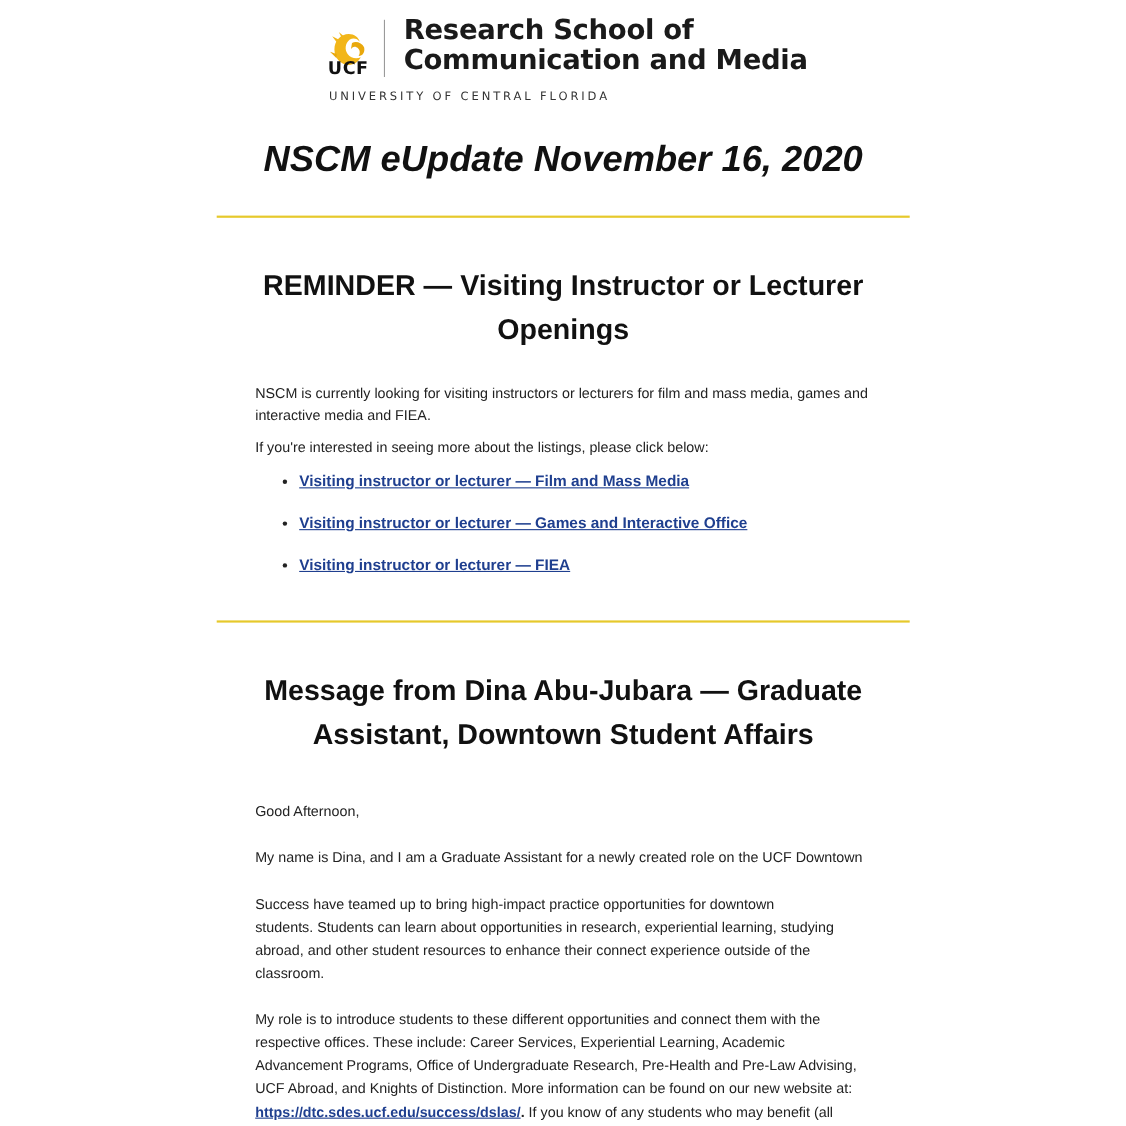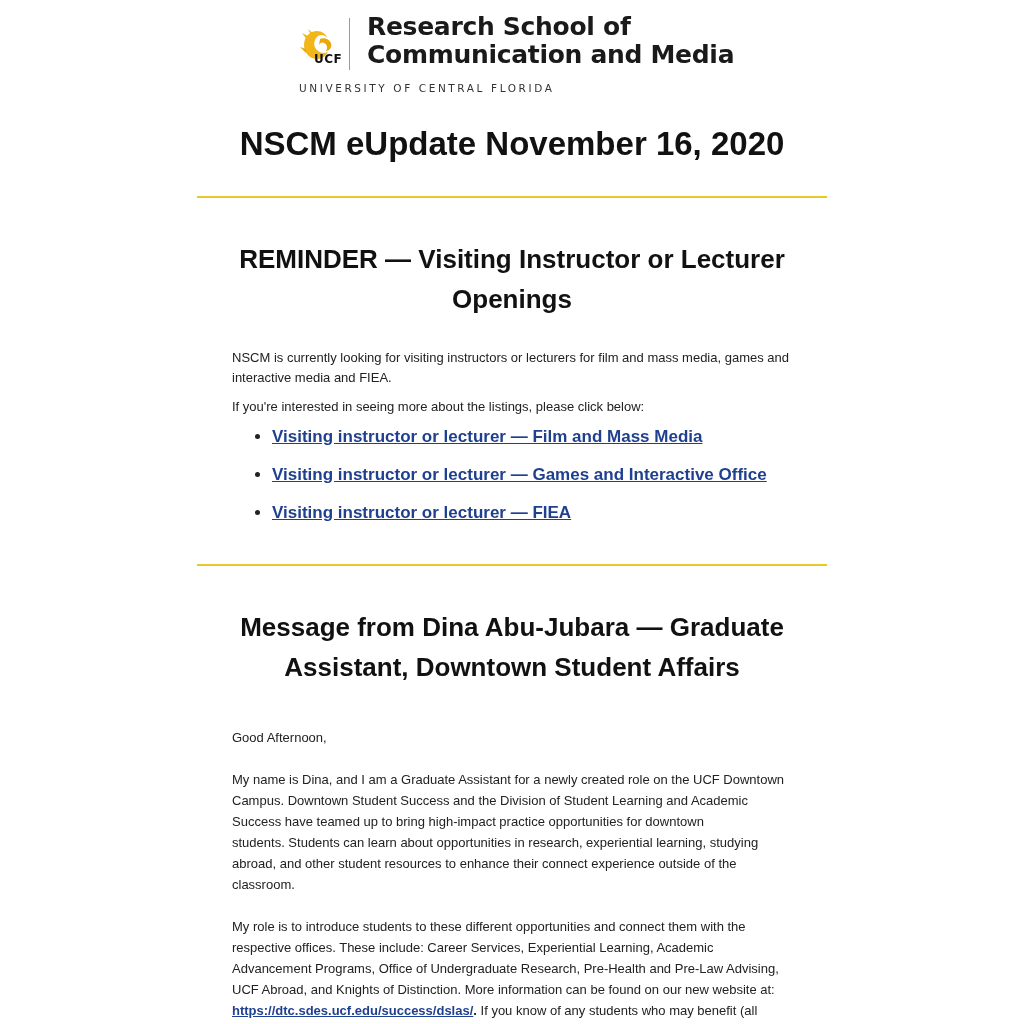--- a/index.html
+++ b/index.html
@@ -34,24 +34,23 @@
       top: 2px;
       width: 38px;
       height: 66px;
     }
     .logo-ucf {
       position: absolute;
       left: 2px;
       top: 40px;
       font-family: "DejaVu Sans", sans-serif;
       font-weight: bold;
-      font-size: 12px;
+      font-size: 16px;
       letter-spacing: 0.5px;
       color: #111111;
-      margin-left: 16px;
     }
     .logo-divider {
       position: absolute;
       left: 53px;
       top: 6px;
       width: 1px;
       height: 52px;
       background: #9a9a9a;
     }
     .logo-school {
@@ -81,20 +80,21 @@
       left: 0;
       top: 122px;
       width: 1024px;
       text-align: center;
       font-family: "Liberation Sans", sans-serif;
       font-weight: bold;
       font-size: 33px;
       line-height: 44px;
       color: #111111;
       margin: 0;
+      font-style: italic;
     }
     .divider {
       position: absolute;
       left: 197px;
       width: 630px;
       height: 2px;
       background: #e6c92b;
     }
     .section-title {
       position: absolute;
@@ -121,21 +121,21 @@
       margin: 0;
     }
     .link-list {
       position: absolute;
       left: 232px;
       width: 560px;
       margin: 0;
       padding: 0 0 0 40px;
       list-style: disc;
       font-family: "Liberation Sans", sans-serif;
-      font-size: 17px;
+      font-size: 14px;
       line-height: 20px;
       color: #222222;
     }
     .link-list li {
       margin: 0 0 18px 0;
     }
     a.link {
       color: #1f3f8f;
       font-weight: bold;
       text-decoration: underline;
@@ -196,21 +196,21 @@
 
   <h2 class="section-title" style="top:607px;">
     <span>Message from Dina Abu-Jubara — Graduate</span><br>
     <span>Assistant, Downtown Student Affairs</span>
   </h2>
 
   <div class="body-block" style="top:727px; line-height:21px;">
     <p>Good Afternoon,</p>
     <p style="margin-top:21px;">
       <span>My name is Dina, and I am a Graduate Assistant for a newly created role on the UCF Downtown</span><br>
-      <span>Campus. Downtown Student Success and the Division of Student Learning and Academic</span><br>
+      <br>
       <span>Success have teamed up to bring high-impact practice opportunities for downtown</span><br>
       <span>students. Students can learn about opportunities in research, experiential learning, studying</span><br>
       <span>abroad, and other student resources to enhance their connect experience outside of the</span><br>
       <span>classroom.</span>
     </p>
     <p style="margin-top:21px;">
       <span>My role is to introduce students to these different opportunities and connect them with the</span><br>
       <span>respective offices. These include: Career Services, Experiential Learning, Academic</span><br>
       <span>Advancement Programs, Office of Undergraduate Research, Pre-Health and Pre-Law Advising,</span><br>
       <span>UCF Abroad, and Knights of Distinction. More information can be found on our new website at:</span><br>

